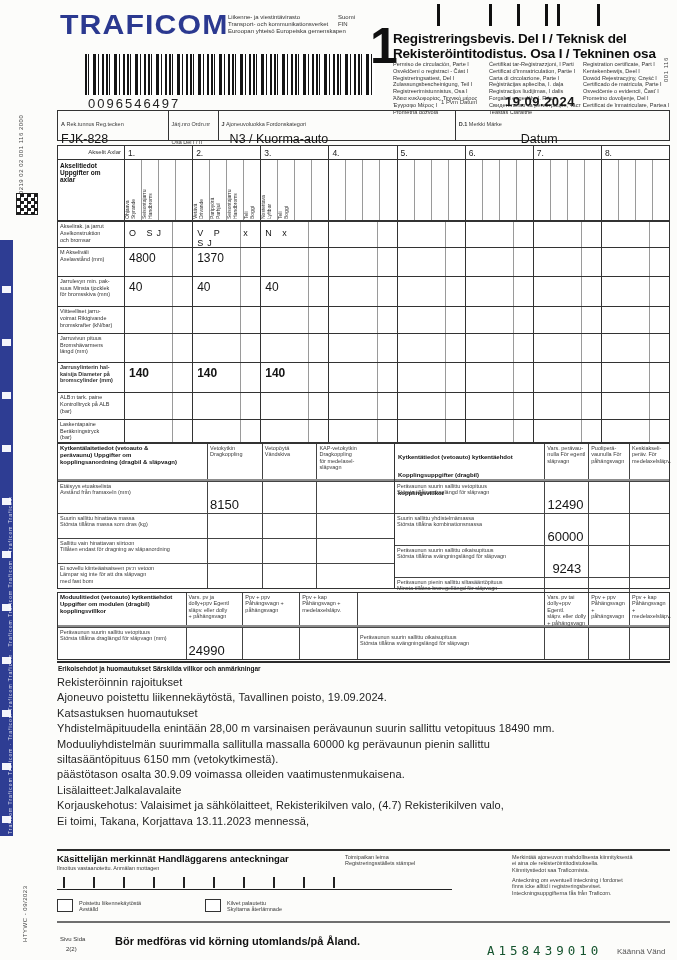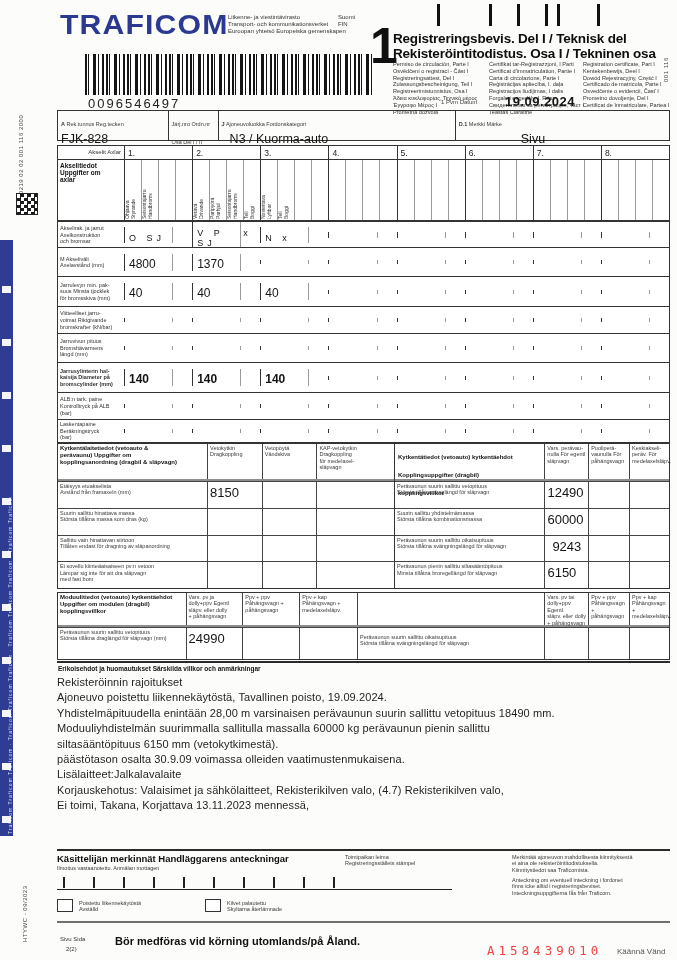--- a/index.html
+++ b/index.html
@@ -44,57 +44,57 @@
   .axtable { left:57px; top:145px; width:613px; height:298px; border:1.4px solid #333; display:flex; flex-direction:column; background:#fff; }
   .ax-head { height:16px; display:flex; border-bottom:1px solid #333; }
   .ax-corner { width:66px; text-align:right; padding:3px 3px 0 0; font-size:6px; color:#333; }
   .ax-num { flex:1; border-left:1px solid #333; font-size:8.5px; padding:2px 0 0 3px; color:#222; }
   .ax-rot { height:62px; display:flex; border-bottom:1px solid #333; }
   .ax-side { width:66px; font-size:6.5px; font-weight:bold; padding:2px 2px; color:#111; }
   .ax-g { flex:1; border-left:1px solid #333; display:flex; }
   .sub { flex:1; border-left:.5px solid #9a9a9a; overflow:hidden; }
   .sub:first-child { border-left:none; }
   .rot { writing-mode:vertical-rl; transform:rotate(180deg); font-size:5px; line-height:1.1; color:#333; padding:1px 0 0 0; display:block; height:60px; }
-  .ax-row { display:flex; border-top:1px solid #333;align-items:center; }
+  .ax-row { display:flex; border-top:1px solid #333; }
   .ax-row:first-of-type { border-top:none; }
   .ax-label { width:66px; font-size:5.5px; line-height:1.2; padding:1px 2px; color:#333; }
   .ax-cell { flex:1; border-left:1px solid #333; display:flex; }
   .cmain { flex:2.55; font-size:12px; padding:3px 0 0 4px; color:#141414; }
   .cnarrow { flex:1; border-left:.5px solid #9a9a9a; font-size:9px; padding:4px 0 0 2px; color:#141414; }
   .r0 .cmain, .r0 .cnarrow { font-size:9px; letter-spacing:4px; padding-top:6px; }
 
   
   .coupwrap { left:57px; top:443px; width:613px; height:146px; display:flex; }
   .ctable { border:1.4px solid #333; display:flex; flex-direction:column; background:#fff; }
   .chead { display:flex; border-bottom:2.5px solid #8d8d8d; height:37px; }
   .crow { display:flex; flex:1; border-top:1px solid #444; }
   .crow:first-of-type { border-top:none; }
   .ccell { border-left:1px solid #444; padding:1px 2px; }
   .ccell:first-child { border-left:none; }
-  .cval { font-size:13px; color:#141414; padding-top:3px; }
+  .cval { font-size:13px; color:#141414; padding-top:15px; }
 
   
   .modtable { left:57px; top:592px; width:613px; height:68px; border:1.4px solid #333; display:flex; flex-direction:column; background:#fff; }
 
   
   .remarks { left:57px; top:661px; width:613px; border-top:2.5px solid #2b2b2b; }
   .remtitle { font-size:6.5px; font-weight:bold; color:#111; padding:2px 0 3px 1px; }
   .remline { font-size:11px; line-height:15.4px; color:#1f1f1f; letter-spacing:.1px; }
 
   
   .handler { left:57px; top:849px; width:613px; height:74px; border-top:2px solid #2b2b2b; }
   .htitle { font-size:9.5px; font-weight:bold; color:#0f0f0f; }
   .ticks div { position:absolute; top:0; width:1.5px; height:11px; background:#222; }
   .hline { position:absolute; left:0; top:38px; width:395px; border-bottom:1.2px solid #222; }
   .hbottom { position:absolute; left:0; bottom:0; width:613px; border-bottom:2.5px solid #6f6f6f; }
   .checkbox { width:16px; height:13px; border:1px solid #333; display:inline-block; background:#fff; }
 
   
   .footbold { font-size:11px; font-weight:bold; color:#101010; line-height:1.45; }
-  .serial { font-family:"DejaVu Sans Mono",monospace; font-size:12.5px; letter-spacing:4px; color:#ef4444; }
+  .serial { font-family:"DejaVu Sans Mono",monospace; font-size:12.5px; letter-spacing:4px; color:#14532d; }
 </style>
 </head>
 <body>
 
 <div class="paper">
 
   <div class="abs vtext" style="left:18px; top:48px; height:150px;">00219 02 02 001 116 2000</div>
   <div class="abs datamatrix"></div>
   <div class="abs bluestrip">
     <div class="dashes"></div>
@@ -164,21 +164,21 @@
       <span class="tiny pre">Järj.nro  Ordn.nr
 Osa  Del I / II</span>
       <div class="idval" style="margin-top:0;">019/003</div>
     </div>
     <div class="idcell" style="width:238px;">
       <span class="tiny"><b>J</b> <span>Ajoneuvoluokka  Fordonskategori</span></span>
       <div class="idval" style="padding-left:8px;">N3 / Kuorma-auto</div>
     </div>
     <div class="idcell" style="width:215px;">
       <span class="tiny"><b>D.1</b> <span>Merkki  Märke</span></span>
-      <div class="idval" style="padding-left:62px;">Sivu</div>
+      <div class="idval" style="padding-left:62px;">Datum</div>
     </div>
   </div>
 
   <div class="axtable abs">
     <div class="ax-head">
       <div class="ax-corner">Akselit Axlar</div>
       <div class="ax-num">1.</div>
       <div class="ax-num">2.</div>
       <div class="ax-num">3.</div>
       <div class="ax-num">4.</div>
@@ -701,20 +701,21 @@
       <div class="ccell" style="width:44px;"></div>
       <div class="ccell" style="width:41px;"></div>
       <div class="ccell" style="width:40px;"></div>
     </div>
   </div>
 
   <div class="abs remarks">
     <div class="remtitle">Erikoisehdot ja huomautukset Särskilda villkor och anmärkningar</div>
     <div class="remline">Rekisteröinnin rajoitukset</div>
     <div class="remline">Ajoneuvo poistettu liikennekäytöstä, Tavallinen poisto, 19.09.2024.</div>
+    <div class="remline">Katsastuksen huomautukset</div>
     <div class="remline">Yhdistelmäpituudella enintään 28,00 m varsinaisen perävaunun suurin sallittu vetopituus 18490 mm.</div>
     <div class="remline">Moduuliyhdistelmän suurimmalla sallitulla massalla 60000 kg perävaunun pienin sallittu</div>
     <div class="remline">siltasääntöpituus 6150 mm (vetokytkimestä).</div>
     <div class="remline">päästötason osalta  30.9.09 voimassa olleiden vaatimustenmukaisena.</div>
     <div class="remline">Lisälaitteet:Jalkalavalaite</div>
     <div class="remline">Korjauskehotus: Valaisimet ja sähkölaitteet, Rekisterikilven valo, (4.7) Rekisterikilven valo,</div>
     <div class="remline">Ei toimi, Takana, Korjattava 13.11.2023 mennessä,</div>
   </div>
 
   <div class="abs handler">

